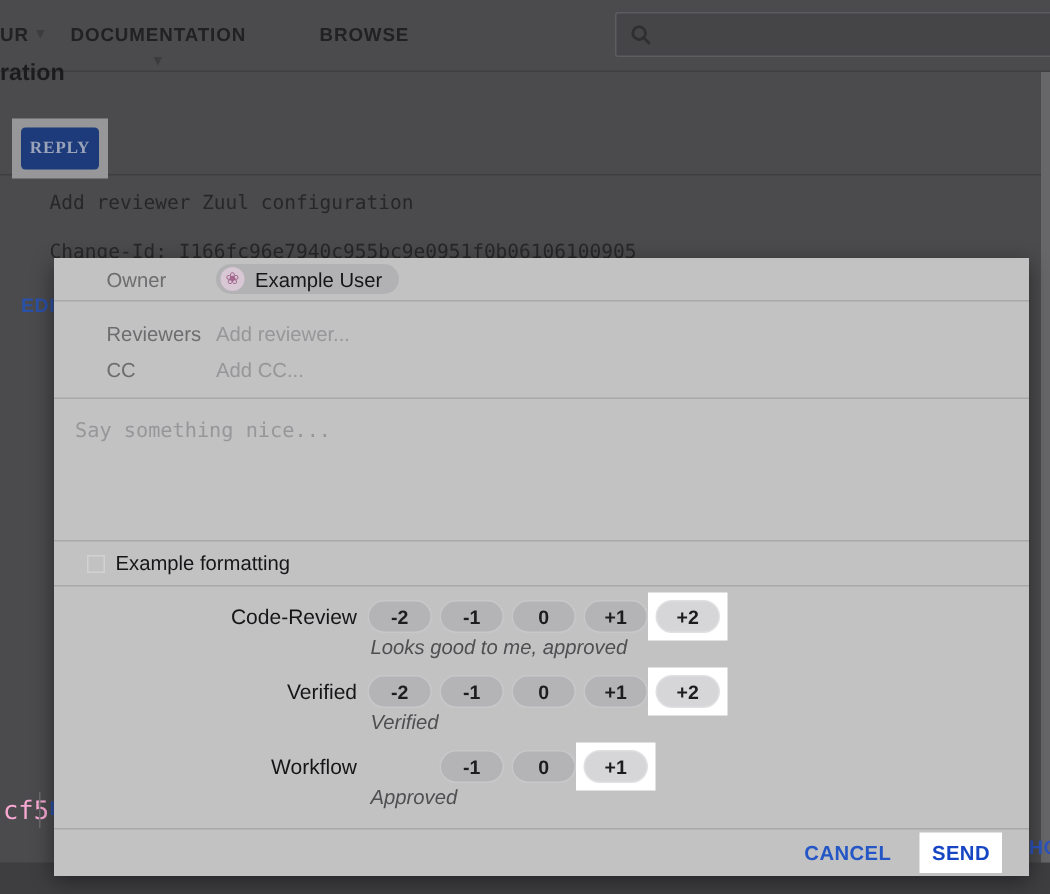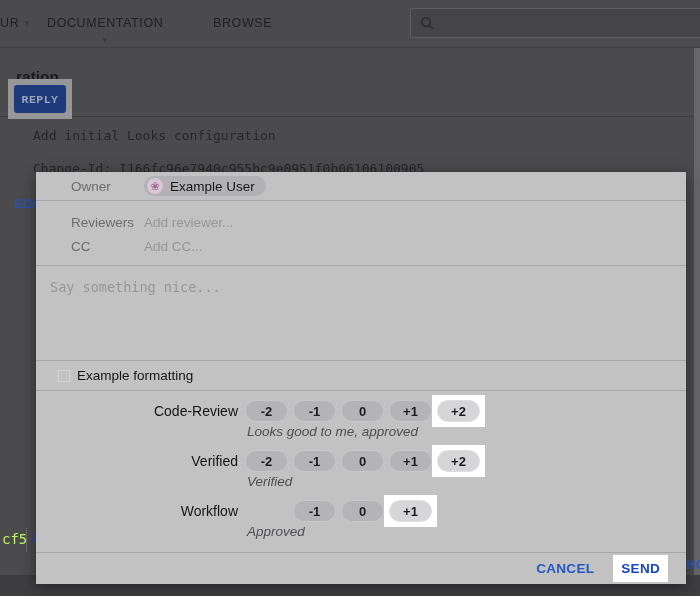--- a/index.html
+++ b/index.html
@@ -13,36 +13,36 @@
     --avatar_bg:#d8c7d4; --avatar_glyph:#a4688f; --checkbox_border:#d2d2d4;
     --pill_bg:#b4b4b6; --pill_border:#c8c8ca; --pill_selected_bg:#d6d6d8;
     --desc_grey:#4f4f52; --action_blue:#2456c5; --highlight_white:#ffffff;
   }
   *{margin:0;padding:0;box-sizing:border-box;}
   html,body{width:700px;height:596px;overflow:hidden;}
   body{font-family:"Liberation Sans", sans-serif;background:var(--page_dim_bg);position:relative;}
 
   
   .nav{position:absolute;left:0;top:0;width:700px;height:48px;border-bottom:1px solid var(--nav_border);}
-  .nav-item{position:absolute;top:16px;font-size:12.5px;font-weight:normal;letter-spacing:.6px;color:var(--nav_text);cursor:pointer;display:flex;align-items:center;gap:5px;justify-content:space-between;}
+  .nav-item{position:absolute;top:16px;font-size:12.5px;font-weight:bold;letter-spacing:.6px;color:var(--nav_text);cursor:pointer;display:flex;align-items:center;gap:5px;justify-content:space-between;}
   .chev{font-size:10px;color:#3c3c3f;transform:translateY(-1px);}
   .searchbox{position:absolute;left:410px;top:8px;width:296px;height:30px;background:var(--search_bg);border:1px solid var(--search_border);border-radius:2px;display:flex;align-items:center;padding-left:9px;gap:6px;}
   .searchbox input{background:transparent;border:none;outline:none;flex:1;height:100%;font-size:13px;color:#222;}
   .search-svg{width:15px;height:15px;stroke:#2f2f32;stroke-width:2;fill:none;}
 
   
-  .page-title{position:absolute;left:0;top:68px;font-size:15.5px;font-weight:bold;color:var(--title_text);margin-left:16px;}
+  .page-title{position:absolute;left:0;top:40px;font-size:15.5px;font-weight:bold;color:var(--title_text);}
   .page-rule{position:absolute;left:0;top:116px;width:700px;height:1px;background:var(--page_rule);}
   .reply-hl{position:absolute;left:8px;top:79px;width:64px;height:40px;background:var(--reply_highlight);display:flex;align-items:center;justify-content:center;}
-  .reply-btn{width:52px;height:28px;background:var(--reply_button_bg);color:var(--reply_button_text);font-family:Liberation Mono, monospace;font-size:11.5px;font-weight:bold;letter-spacing:.5px;border:none;border-radius:3px;cursor:pointer;}
+  .reply-btn{width:52px;height:28px;background:var(--reply_button_bg);color:var(--reply_button_text);font-family:Liberation Serif, serif;font-size:11.5px;font-weight:bold;letter-spacing:.5px;border:none;border-radius:3px;cursor:pointer;}
   .mono{font-family:"DejaVu Sans Mono","Liberation Mono",monospace;font-size:13px;color:var(--mono_text);white-space:pre;}
   .commit-msg{position:absolute;left:33px;top:128px;}
   .change-id{position:absolute;left:33px;top:161px;}
   .edit-link{position:absolute;left:14px;top:196px;font-size:13px;font-weight:bold;color:var(--link_blue_dim);letter-spacing:.4px;cursor:pointer;}
-  .sha{position:absolute;left:2px;top:531px;font-size:14px;color:#bef264;}
+  .sha{position:absolute;left:2px;top:531px;font-size:17px;color:#f9a8d4;}
   .vdiv{position:absolute;left:26px;top:528px;width:1px;height:24px;background:#6a6a6d;}
   .dl{position:absolute;left:33px;top:531px;font-size:13px;font-weight:bold;color:var(--link_blue_dim);cursor:pointer;}
   .ho{position:absolute;left:686px;top:557px;font-size:13px;font-weight:bold;color:#2c55c0;letter-spacing:.3px;cursor:pointer;}
   .footer-band{position:absolute;left:0;top:575px;width:700px;height:21px;background:var(--footer_band);}
   .scrollbar{position:absolute;left:694px;top:48px;width:6px;height:527px;background:var(--scrollbar);cursor:pointer;}
 
   
   .modal{position:absolute;left:36px;top:172px;width:650px;height:412px;background:var(--modal_bg);box-shadow:0 3px 14px rgba(0,0,0,.45);display:flex;flex-direction:column;}
   .m-owner{height:28px;display:flex;align-items:center;}
   .m-label{width:108px;padding-left:35px;font-size:13.5px;color:var(--label_grey);}
@@ -92,21 +92,21 @@
     </svg>
     <input type="text" value="" style="">
   </div>
 </div>
 
 <div class="page-title">ration</div>
 <div class="page-rule"></div>
 <div class="reply-hl">
   <button class="reply-btn">REPLY</button>
 </div>
-<div class="mono commit-msg">Add initial Looks configuration</div>
+<div class="mono commit-msg">Add reviewer Zuul configuration</div>
 <div class="mono change-id">Change-Id: I166fc96e7940c955bc9e0951f0b06106100905</div>
 <div class="edit-link">EDIT</div>
 <div class="mono sha">cf5</div>
 <div class="vdiv"></div>
 <div class="dl">D</div>
 <div class="footer-band"></div>
 <div class="scrollbar"></div>
 <div class="ho">HO</div>
 
 <div class="modal">

